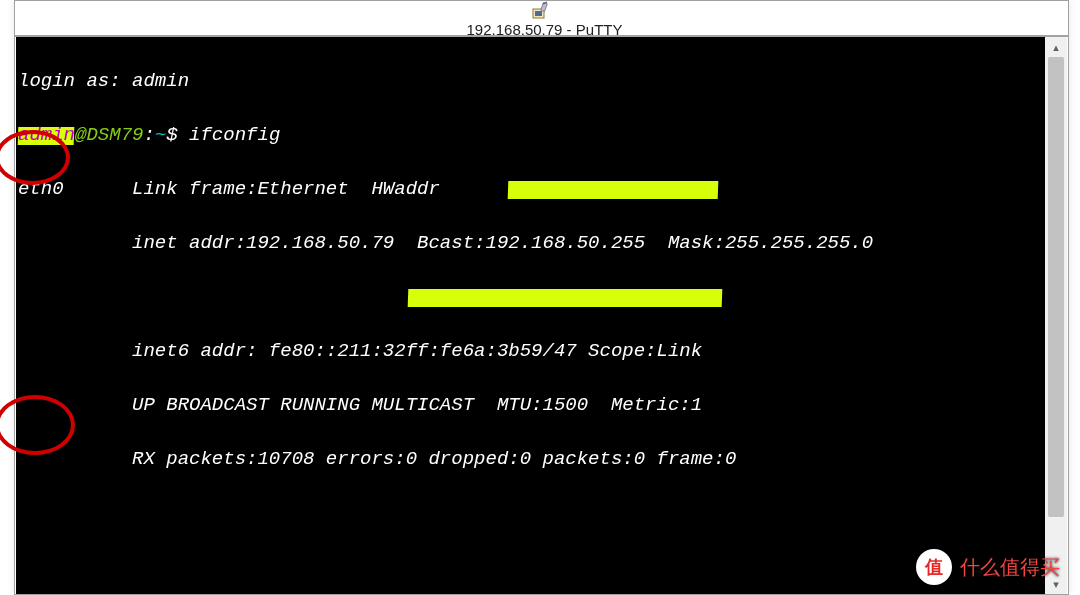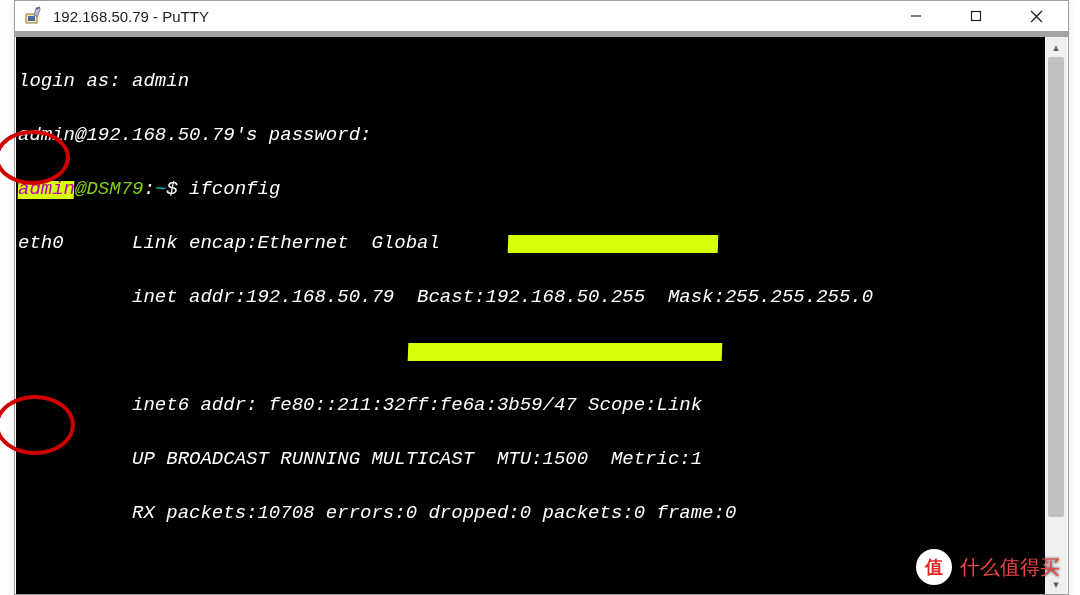--- a/index.html
+++ b/index.html
@@ -21,22 +21,23 @@
     height: 595px;
     border: 1px solid #a0a0a0;
     background: #fff;
     box-shadow: 0 0 8px rgba(0,0,0,0.1);
   }
   .titlebar {
     height: 36px;
     display: flex;
     align-items: center;
     background: #fff;
-    border-bottom: 6px solid #a3a3a3;
+    border-bottom: 2px solid #a3a3a3;
     padding: 0 2px 0 8px;
+    flex-direction: column;
   }
   .app-icon {
     width: 20px;
     height: 20px;
     margin-right: 10px;
     flex: 0 0 auto;
   }
   .title-text {
     flex: 1 1 auto;
     font-size: 15px;
@@ -184,23 +185,22 @@
             <line x1="1" y1="1" x2="11" y2="11" stroke="#222" stroke-width="1.2"></line>
             <line x1="11" y1="1" x2="1" y2="11" stroke="#222" stroke-width="1.2"></line>
           </svg>
       </div>
     </div>
   </div>
 
   <div class="term-wrap">
     <div class="terminal">
 <div class="row"><span class="txt"><span>login as: </span><span>admin</span></span></div>
-<div class="row"><span class="txt">admin@192.168.50.79's password:</span></div>
 <div class="row"><span class="hl" style="left:0;width:56px;"></span><span class="txt"><span class="prompt-user">admin</span><span class="prompt-host"><span>@</span><span>DSM79</span></span><span>:</span><span class="prompt-path">~</span><span>$ </span><span>ifconfig</span></span></div>
-<div class="row"><span class="hl" style="left:490px;width:210px;"></span><span class="txt"><span>eth0</span><span>      Link encap:Ethernet  Global </span></span></div>
+<div class="row"><span class="hl" style="left:490px;width:210px;"></span><span class="txt"><span>eth0</span><span>      Link frame:Ethernet  HWaddr </span></span></div>
 <div class="row"><span class="txt">          inet addr:192.168.50.79  Bcast:192.168.50.255  Mask:255.255.255.0</span></div>
 <div class="row"><span class="hl" style="left:390px;width:314px;"></span></div>
 <div class="row"><span class="txt">          inet6 addr: fe80::211:32ff:fe6a:3b59/47 Scope:Link</span></div>
 <div class="row"><span class="txt">          UP BROADCAST RUNNING MULTICAST  MTU:1500  Metric:1</span></div>
 <div class="row"><span class="txt">          RX packets:10708 errors:0 dropped:0 packets:0 frame:0</span></div>
 
 
 
 
 

